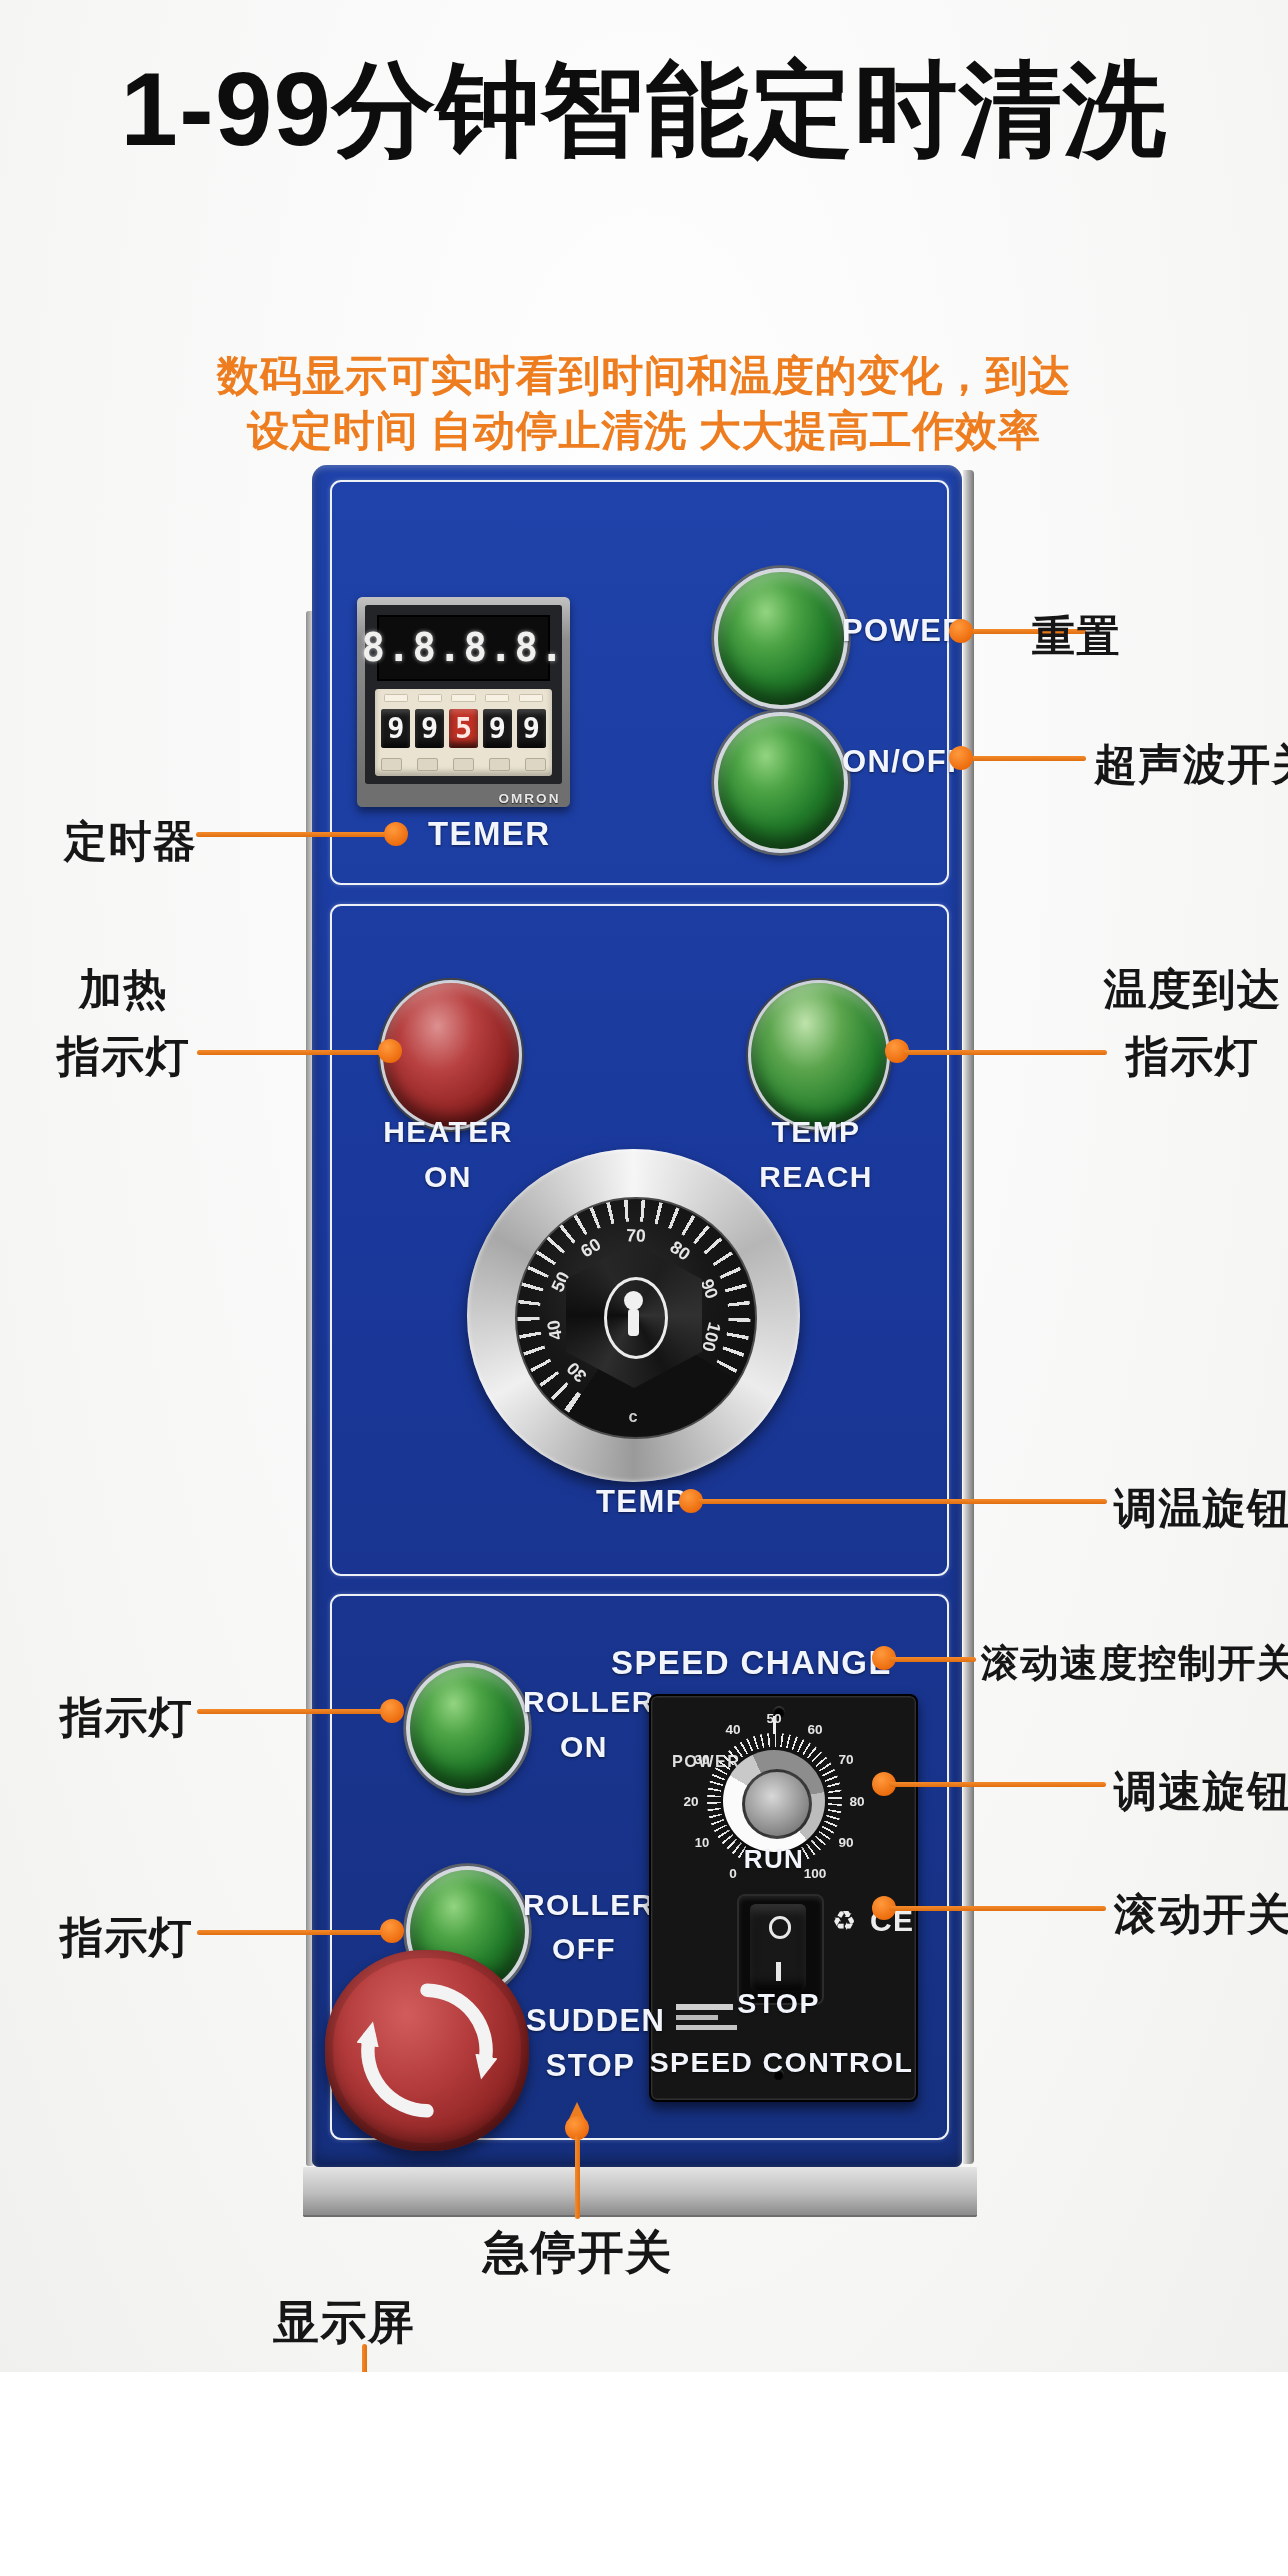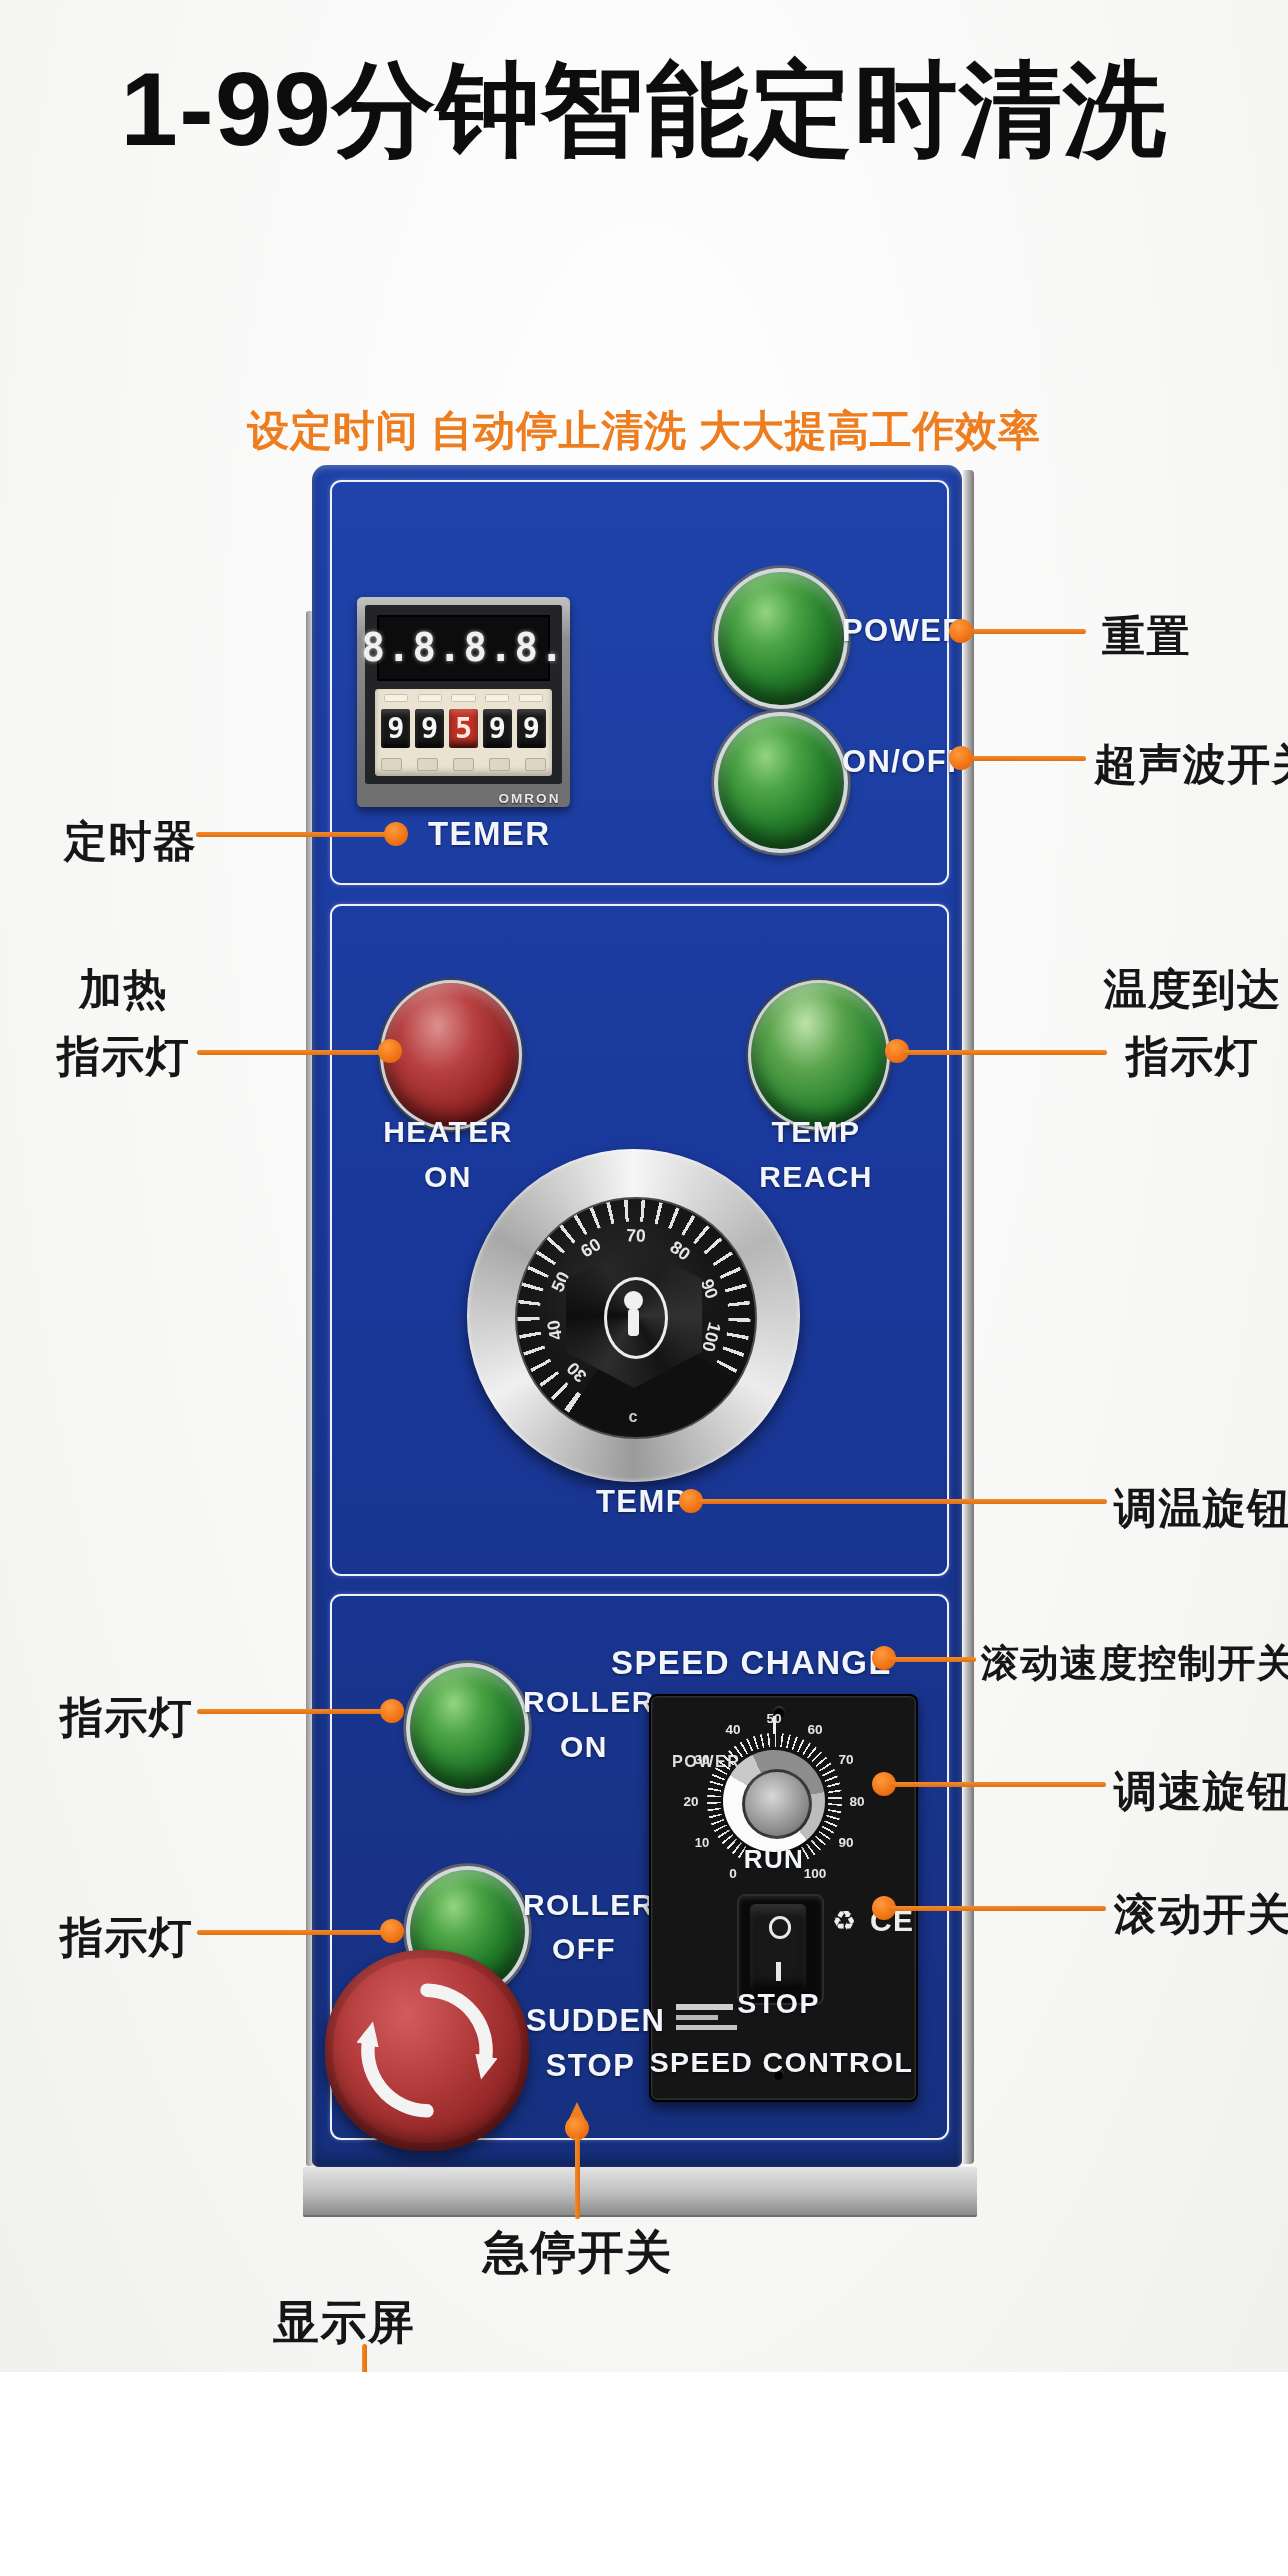--- a/index.html
+++ b/index.html
@@ -47,20 +47,21 @@
   .wheel.red { background:#c03124; color:#ffe9e4; }
   .cbtn { width:19px; height:11px; background:#ddd6c4; border:1.4px solid #b3ab95; border-radius:2px; }
   .num { position:absolute; transform:translate(-50%,-50%); color:#e6e6e6; font-weight:bold; white-space:nowrap; }
 </style>
 </head>
 <body>
 
 <div class="page">
 
   <div class="abs ctr title" style="top:56px;">1-99分钟智能定时清洗</div>
+  <div class="abs ctr sub" style="top:348px;">数码显示可实时看到时间和温度的变化，到达</div>
   <div class="abs ctr sub" style="top:403px;">设定时间 自动停止清洗 大大提高工作效率</div>
 
   <div class="edge-l"></div>
   <div class="panel"></div>
   <div class="edge-r"></div>
   <div class="base"></div>
 
   <div class="sec" style="top:480px;  height:401px;"></div>
   <div class="sec" style="top:904px; height:668px;"></div>
   <div class="sec" style="top:1594px; height:542px;"></div>
@@ -104,21 +105,21 @@
 
   <div class="abs panel-text" style="left:428px; top:815px; font-size:33px;">TEMER</div>
 
   <div class="btn-green" style="left:714px; top:568px; width:126px; height:133px;"></div>
   <div class="abs panel-text" style="left:842px; top:613px; font-size:31px;">POWER</div>
   <div class="btn-green" style="left:714px; top:712px; width:126px; height:133px;"></div>
   <div class="abs panel-text" style="left:842px; top:744px; font-size:31px;">ON/OFF</div>
 
   <div class="cline" style="left:964px; top:629px; width:122px;"></div>
   <div class="cdot" style="left:949px; top:619px;"></div>
-  <div class="abs zh" style="left:1102px; top:608px;font-family:Liberation Mono, monospace;">重置</div>
+  <div class="abs zh" style="left:1032px; top:608px;font-family:Liberation Mono, monospace;">重置</div>
 
   <div class="cline" style="left:964px; top:756px; width:122px;"></div>
   <div class="cdot" style="left:949px; top:746px;"></div>
   <div class="abs zh" style="left:1094px; top:736px;">超声波开关</div>
 
   <div class="cline" style="left:196px; top:832px; width:198px;"></div>
   <div class="cdot" style="left:384px; top:822px;"></div>
   <div class="abs zh" style="left:64px; top:813px;">定时器</div>
 
   <div class="lamp lamp-red" style="left:380px; top:980px; width:136px; height:144px;"></div>

